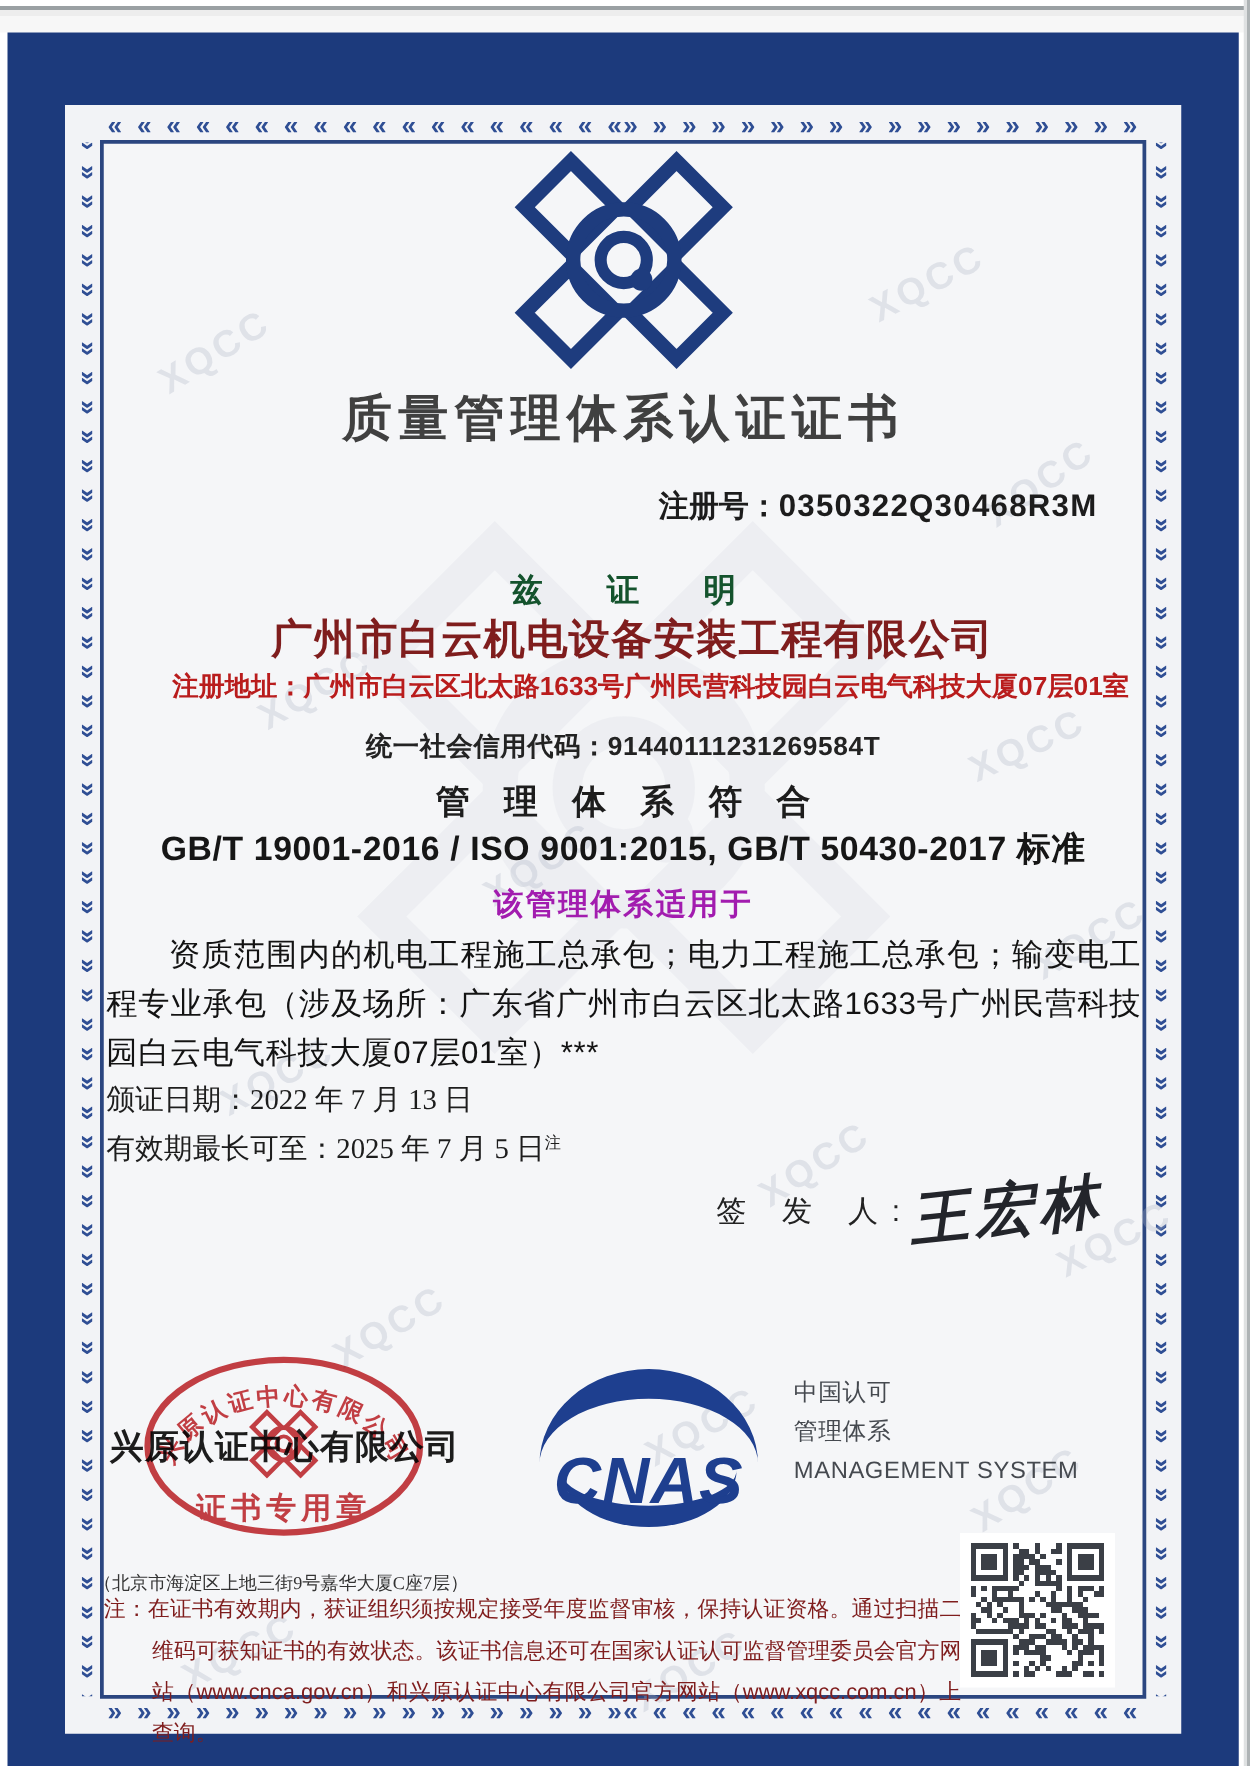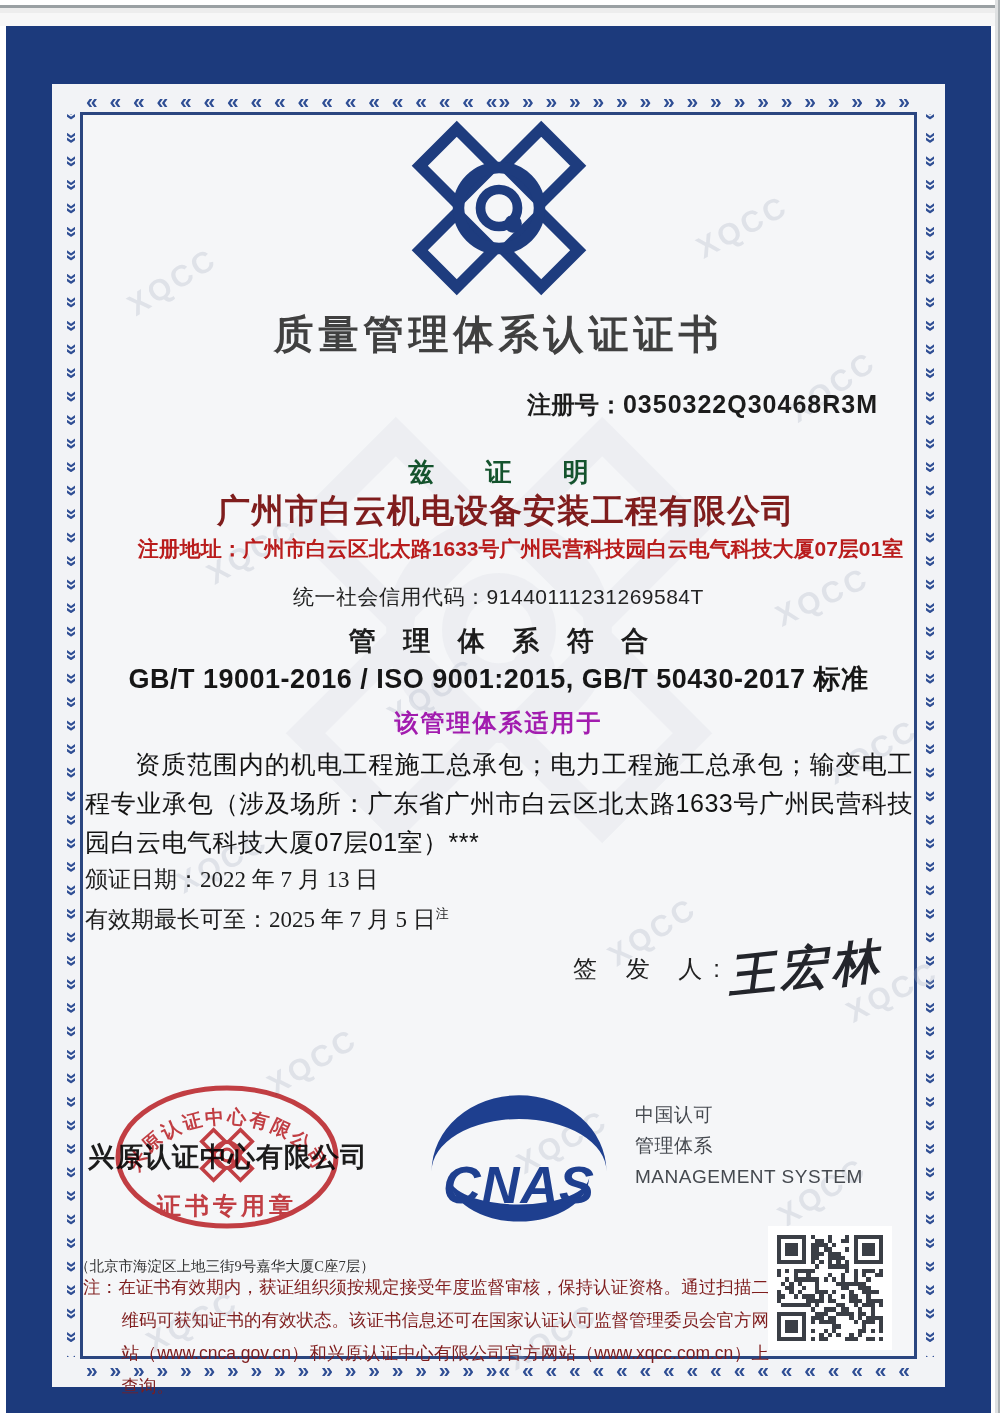--- a/index.html
+++ b/index.html
@@ -54,21 +54,21 @@
 
   .title { top:192px; font-size:40px; font-weight:900; letter-spacing:5px; color:#404040; }
 
   .regno { top:274px; right:36px; font-size:24px; font-weight:bold; color:#1c1c1c; }
   .regno .num { font-size:25px; letter-spacing:1px; }
 
   .hereby { top:340px; font-size:26px; font-weight:600; letter-spacing:22px; color:#14532d;
             text-indent:22px; }
   .company { top:374px; font-size:33px; font-weight:700; color:#7f1d1d; letter-spacing:1px;padding-left:15px; }
   .addr-line { top:420px; font-size:21px; font-weight:600; color:#b91c1c;padding-left:44px; }
-  .credit-line { top:468px; font-size:21px; font-weight:400; color:#232323; letter-spacing:.5px; }
+  .credit-line { top:468px; font-size:21px; font-weight:700; color:#232323; letter-spacing:.5px; }
 
   .conform { top:508px; font-size:27px; font-weight:600; letter-spacing:10px; color:#1d1d1d; text-indent:10px; }
   .standards { top:546px; font-size:27px; font-weight:700; color:#161616; letter-spacing:.5px; }
   .scope-head { top:592px; font-size:24px; font-weight:700; color:#a21caf; letter-spacing:2px; }
   .scope { top:630px; left:2px; width:828px; font-size:25px; font-weight:400; color:#131313;
            line-height:39px; text-align:justify; text-indent:2em; letter-spacing:.5px; }
 
   .dates { top:748px; left:2px; font-family:"Liberation Serif","DejaVu Serif",serif;
            font-size:23px; color:#1d1d1d; line-height:34px; }
   .dates sup { font-size:13px; }

